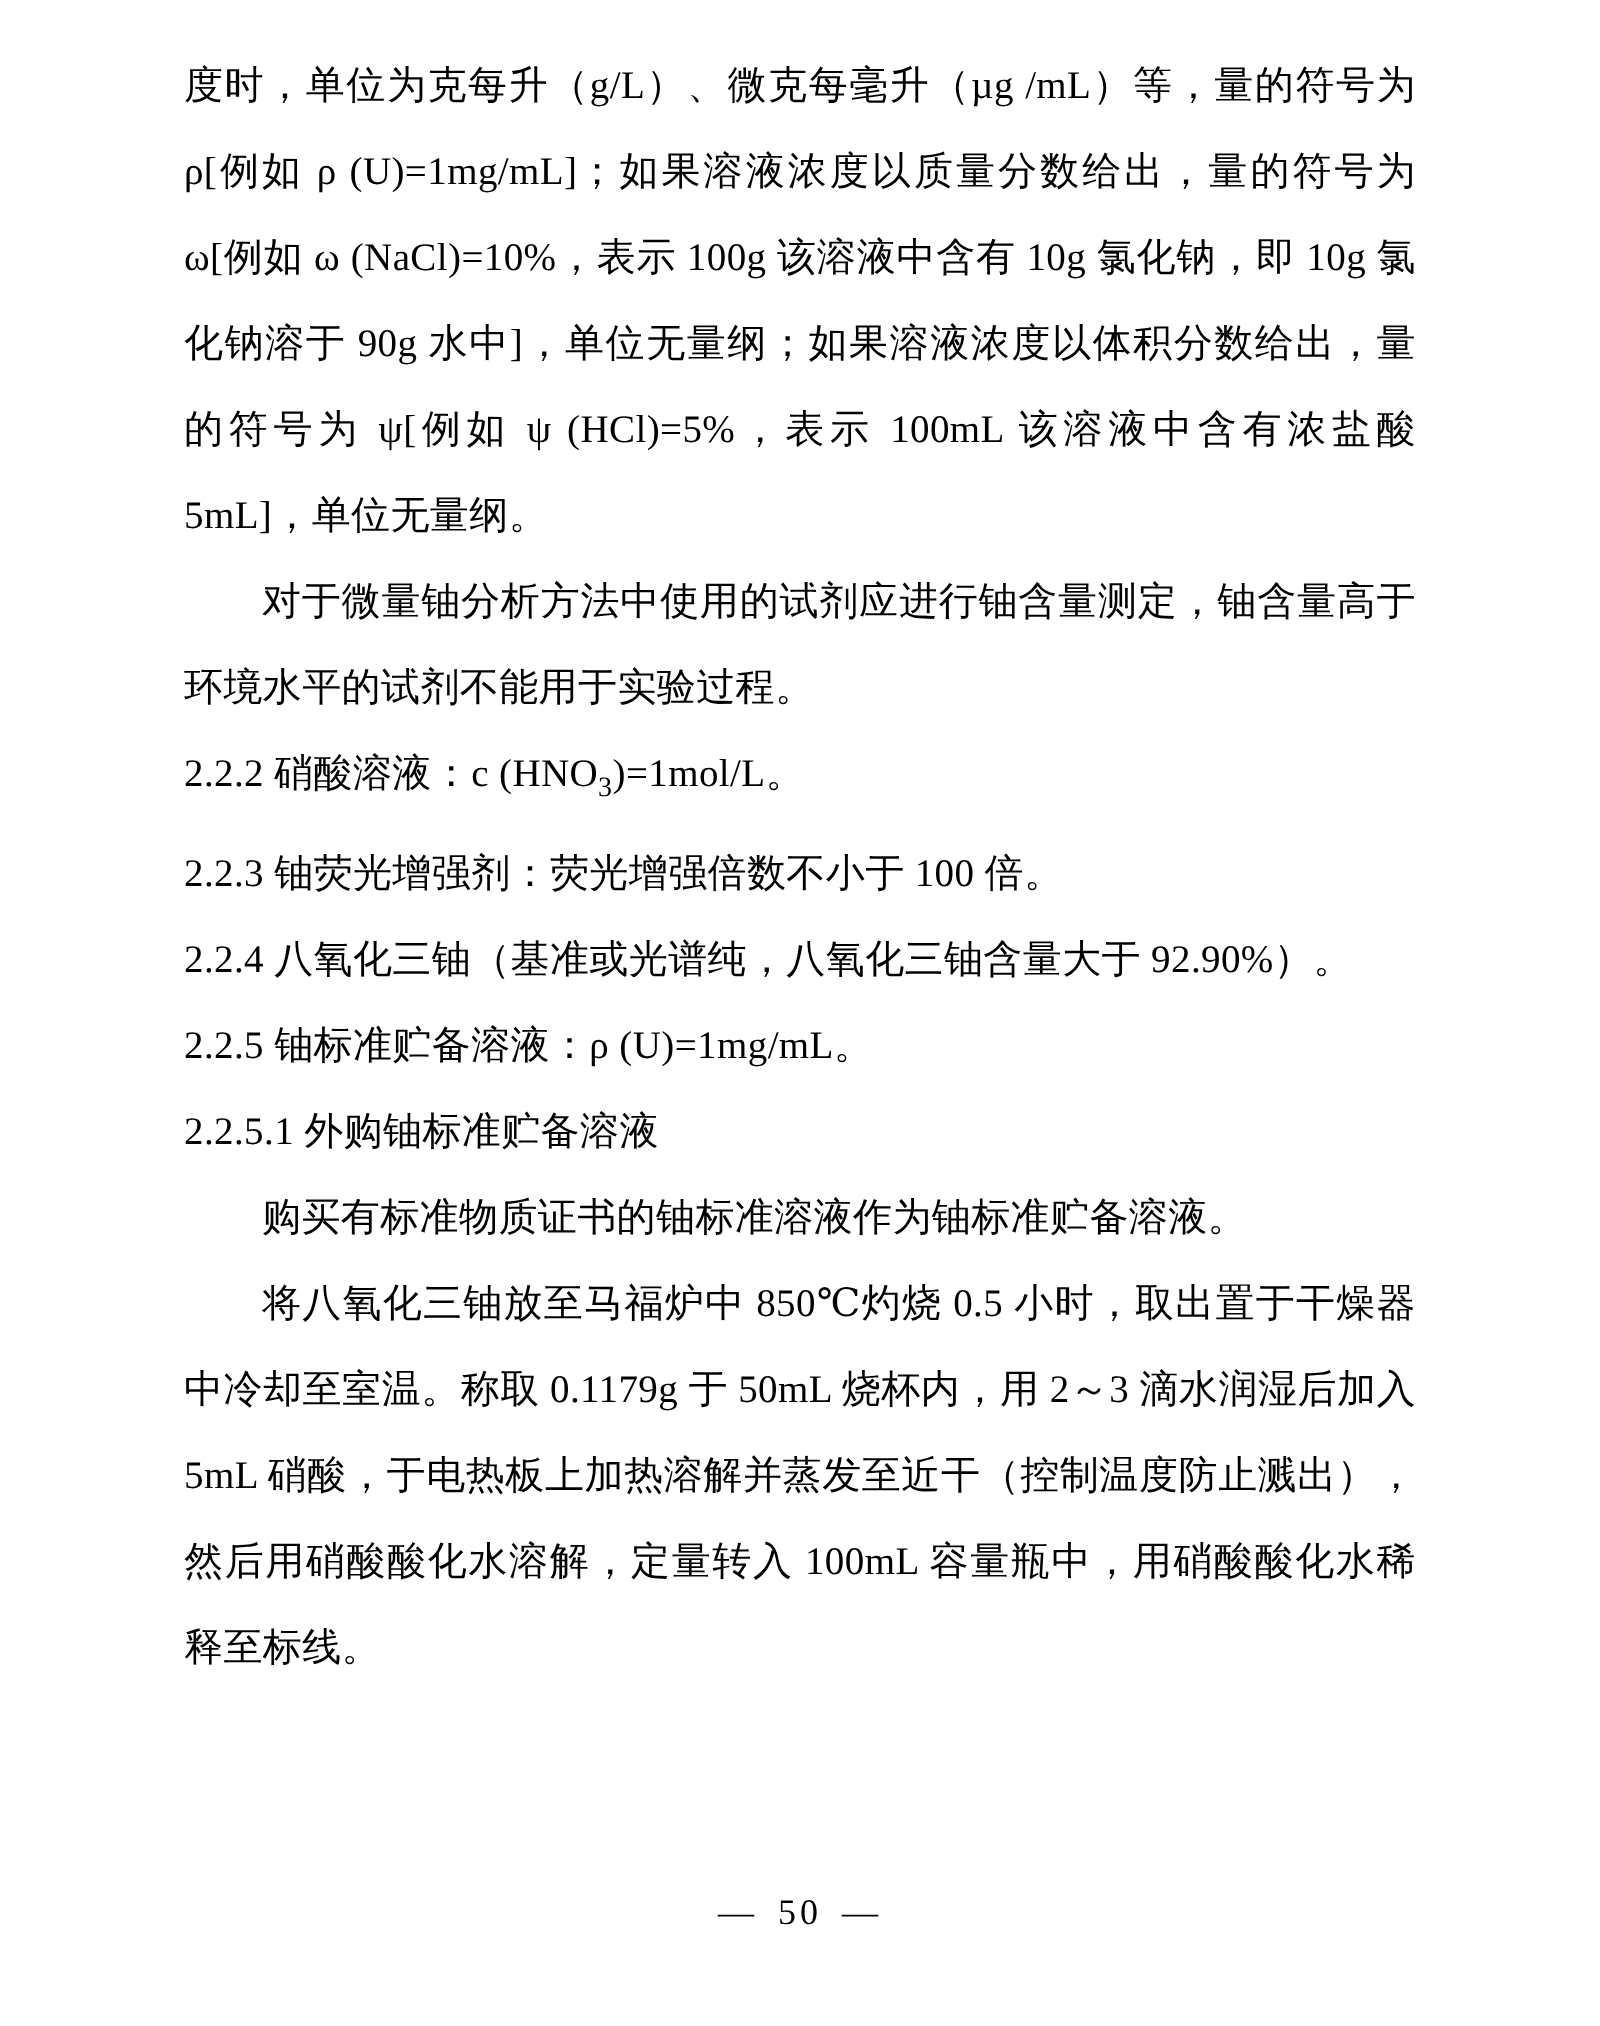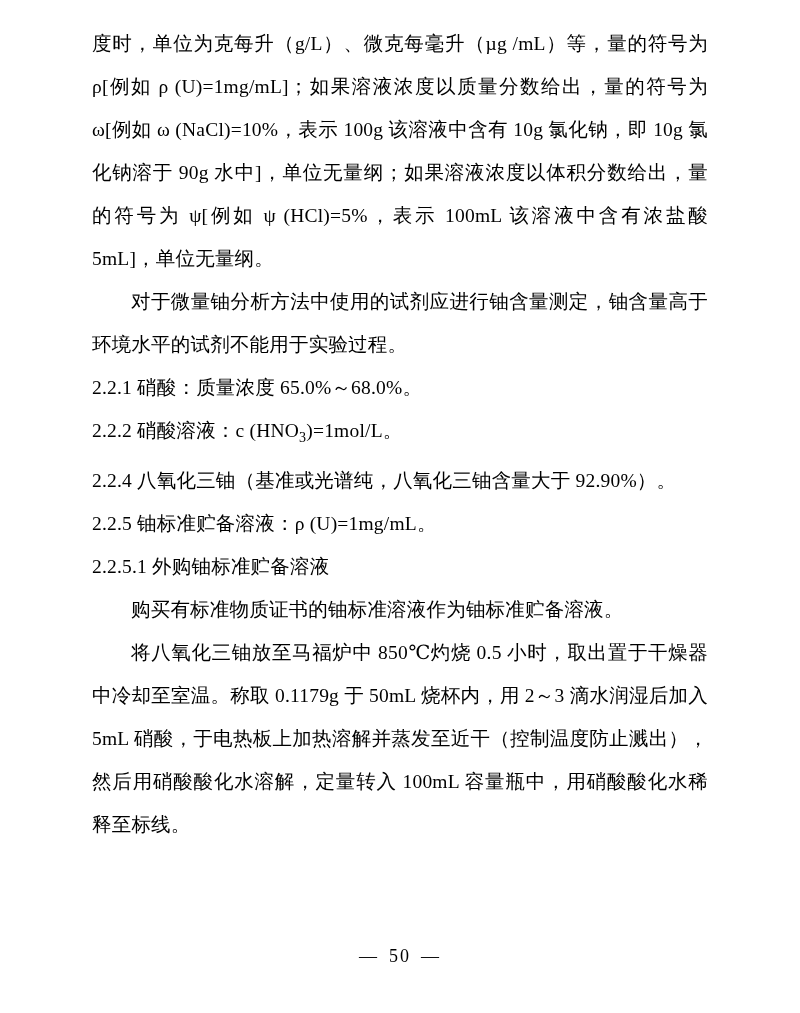--- a/index.html
+++ b/index.html
@@ -54,22 +54,22 @@
     color: #000;
   }
 </style>
 </head>
 <body>
 
 <div class="page">
   <div class="body-text" id="body-container">
       <p class="para"><span>度时，单位为克每升（g/L）、微克每毫升（µg /mL）等，量的符号为 ρ[例如 ρ (U)=1mg/mL]；如果溶液浓度以质量分数给出，量的符号为 ω[例如 ω (NaCl)=10%，表示 100g 该溶液中含有 10g 氯化钠，即 10g 氯化钠溶于 90g 水中]，单位无量纲；如果溶液浓度以体积分数给出，量的符号为 ψ[例如 ψ (HCl)=5%，表示 100mL 该溶液中含有浓盐酸 5mL]，单位无量纲。</span></p>
       <p class="para indent"><span>对于微量铀分析方法中使用的试剂应进行铀含量测定，铀含量高于环境水平的试剂不能用于实验过程。</span></p>
-      <p class="para"><span>2.2.1  硝酸：质量浓度 65.0%～68.0%。</span></p>
       <p class="para"><span>2.2.2  硝酸溶液：c (HNO</span><span class="sub">3</span><span>)=1mol/L。</span></p>
+      <p class="para"><span>2.2.3  铀荧光增强剂：荧光增强倍数不小于 100 倍。</span></p>
       <p class="para"><span>2.2.4  八氧化三铀（基准或光谱纯，八氧化三铀含量大于 92.90%）。</span></p>
       <p class="para"><span>2.2.5  铀标准贮备溶液：ρ (U)=1mg/mL。</span></p>
       <p class="para"><span>2.2.5.1  外购铀标准贮备溶液</span></p>
       <p class="para indent"><span>购买有标准物质证书的铀标准溶液作为铀标准贮备溶液。</span></p>
       <p class="para indent"><span>将八氧化三铀放至马福炉中 850℃灼烧 0.5 小时，取出置于干燥器中冷却至室温。称取 0.1179g 于 50mL 烧杯内，用 2～3 滴水润湿后加入 5mL 硝酸，于电热板上加热溶解并蒸发至近干（控制温度防止溅出），然后用硝酸酸化水溶解，定量转入 100mL 容量瓶中，用硝酸酸化水稀释至标线。</span></p>
     </div>
 
   <div class="page-number">
     <span class="dash">—</span><span>50</span><span class="dash">—</span>
   </div>

